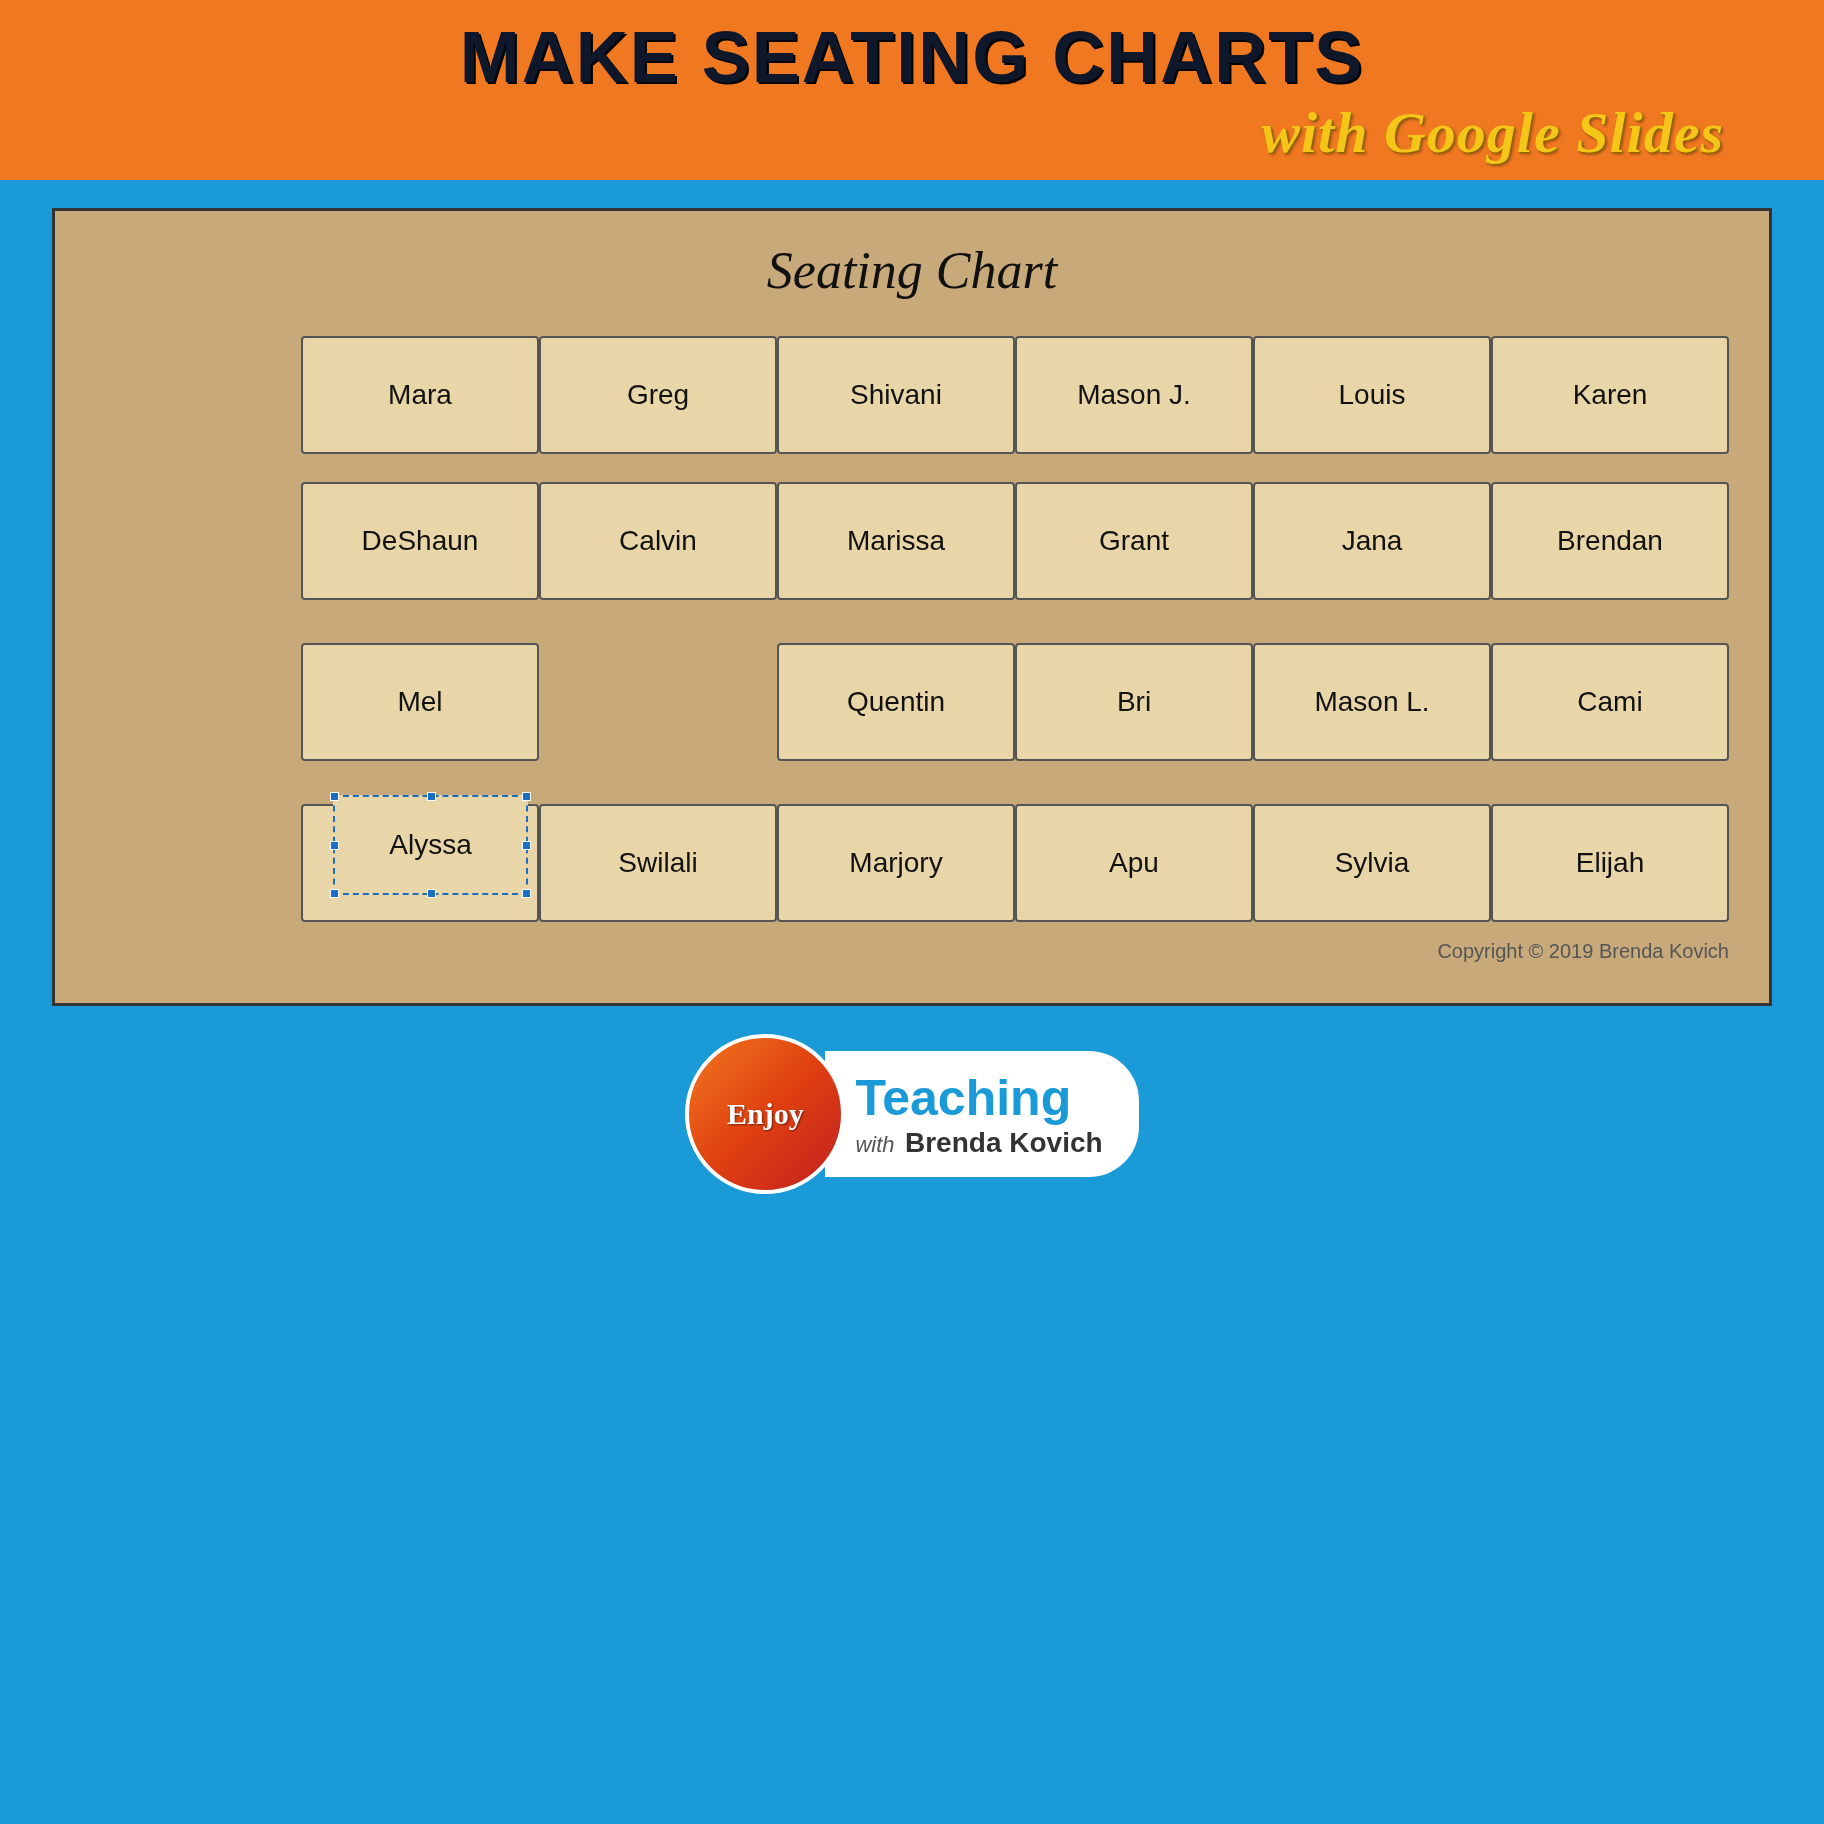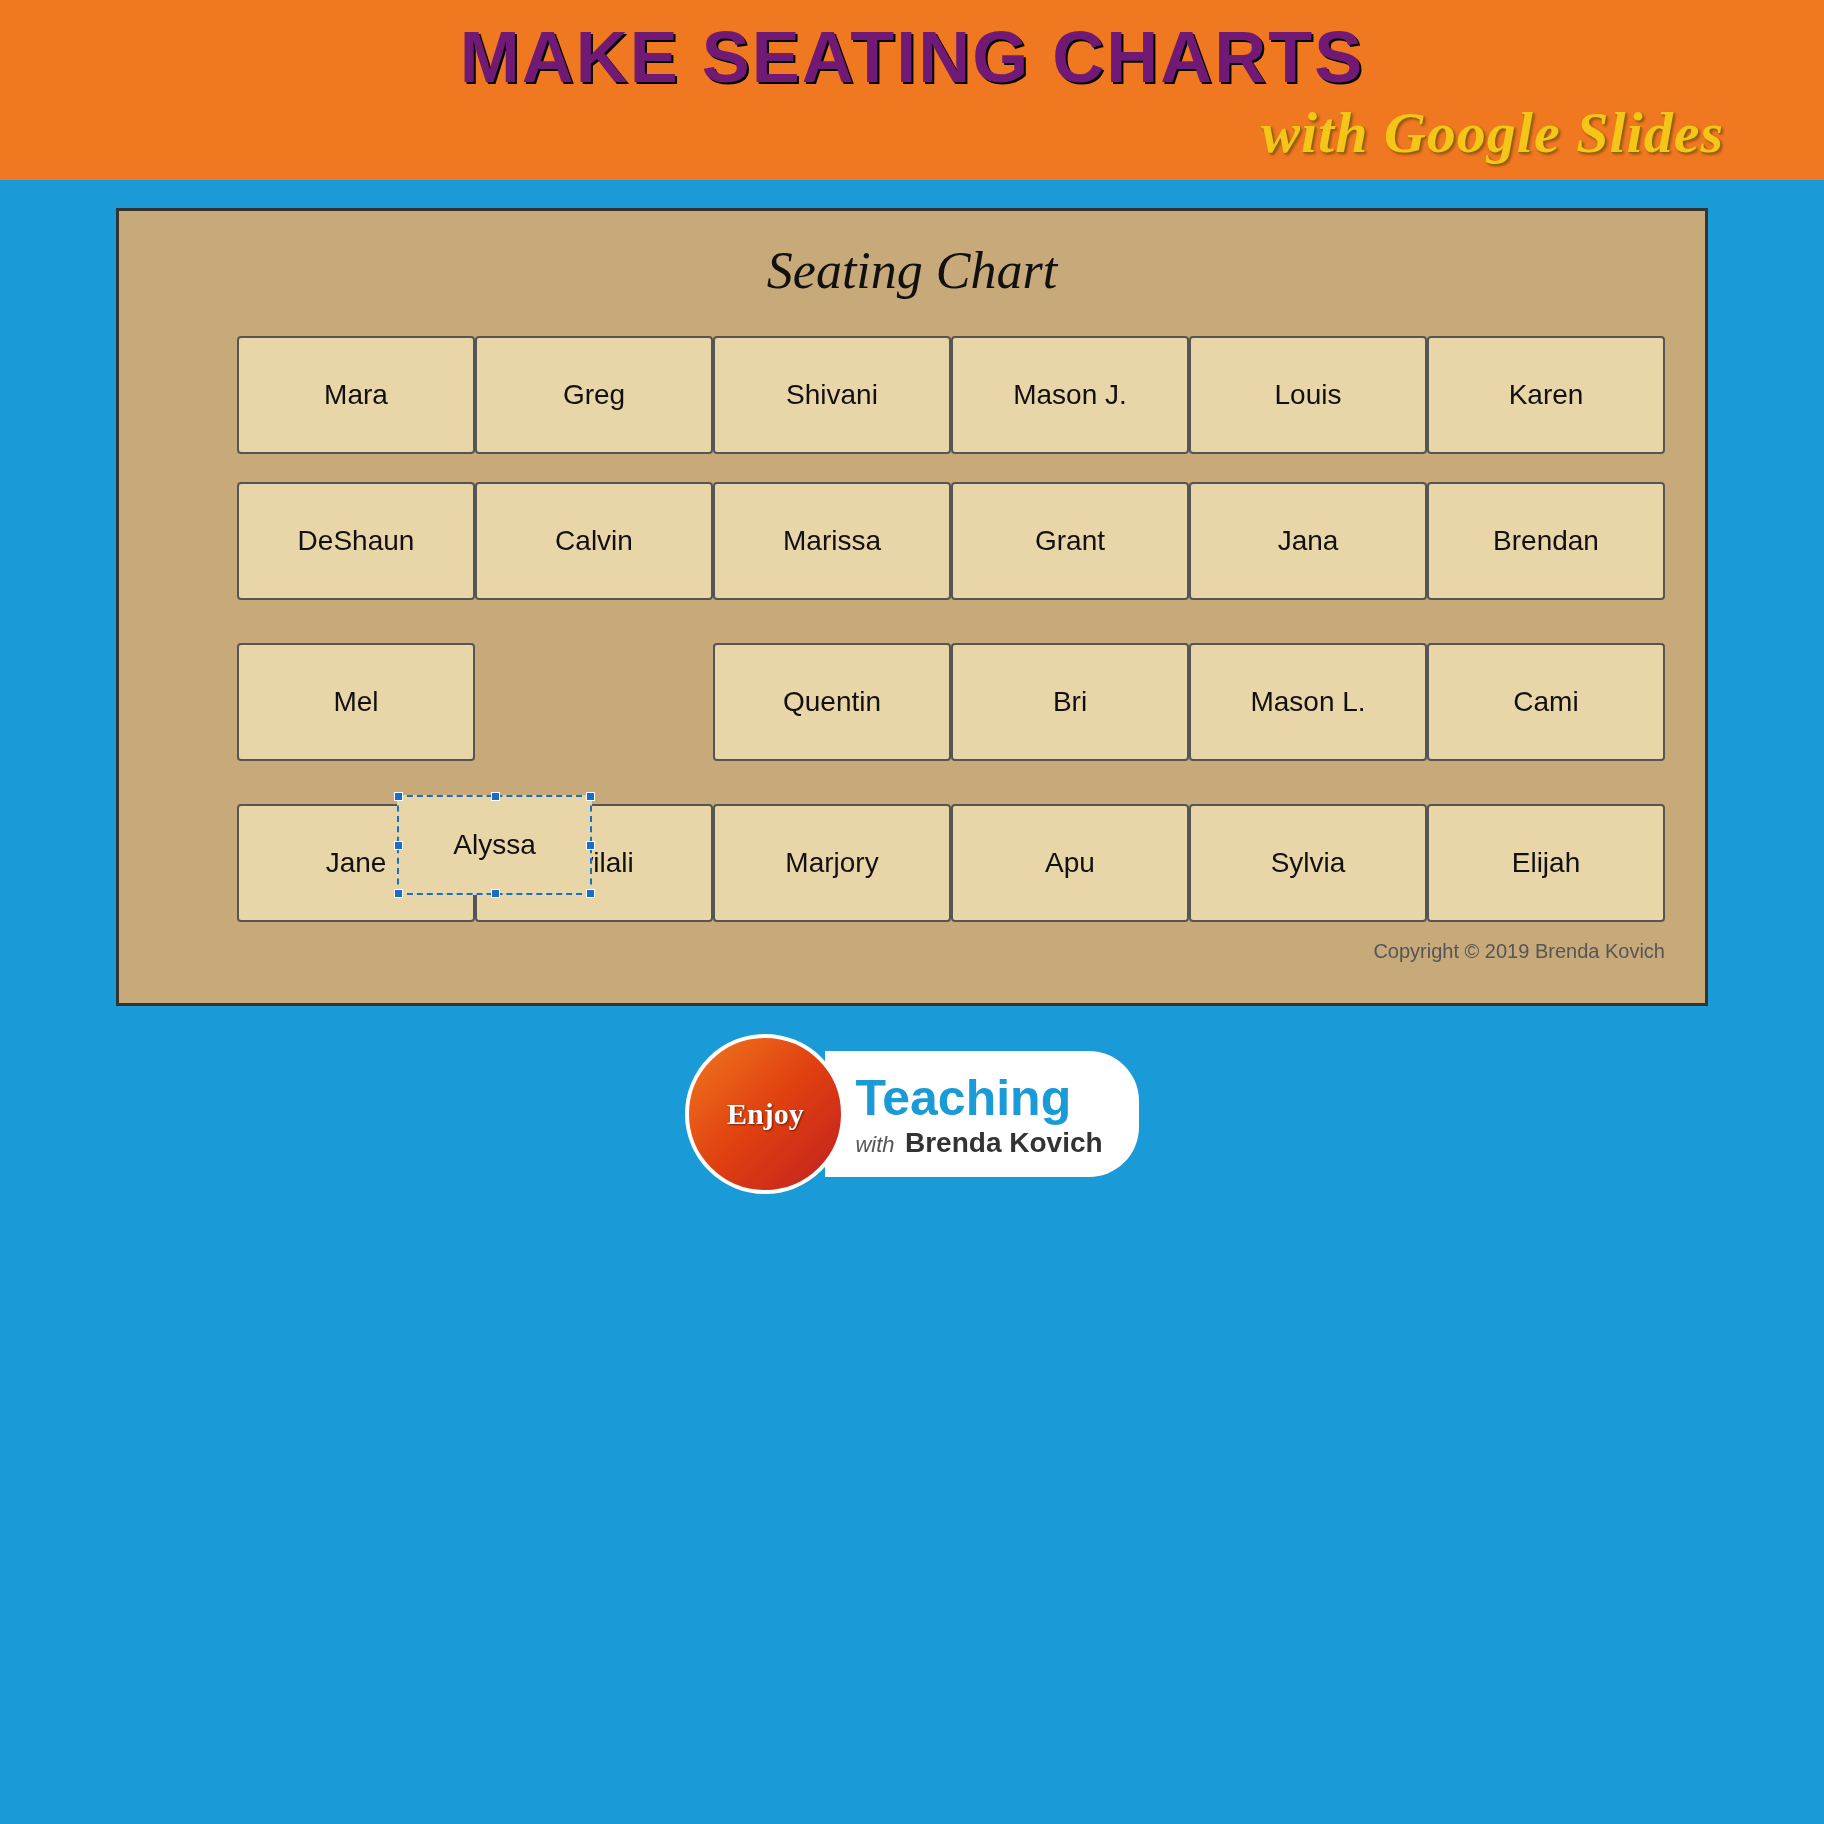--- a/index.html
+++ b/index.html
@@ -19,21 +19,21 @@
     .header-banner {
       width: 100%;
       background-color: #f07820;
       padding: 18px 40px 14px 40px;
       text-align: center;
     }
 
     .header-title {
       font-size: 72px;
       font-weight: 900;
-      color: #701a75;
+      color: #0f172a;
       letter-spacing: 2px;
       text-transform: uppercase;
       font-family: Arial Black, Arial, sans-serif;
       text-shadow: 2px 2px 0 #000;
       line-height: 1.1;
     }
 
     .header-subtitle {
       font-size: 58px;
       font-weight: 700;
@@ -45,21 +45,21 @@
       margin-top: 2px;
       text-shadow: 1px 1px 0 #8b6b00, 2px 2px 3px rgba(0,0,0,0.4);
       letter-spacing: 1px;
     }
 
     
     .chart-container {
       background-color: #c8aa7a;
       border: 3px solid #333;
       margin: 28px auto;
-      width: 1592px;
+      width: 1720px;
       padding: 30px 40px 40px 40px;
       position: relative;
     }
 
     .chart-title {
       text-align: center;
       font-size: 52px;
       font-family: Georgia, 'Times New Roman', serif;
       font-style: italic;
       color: #111;

